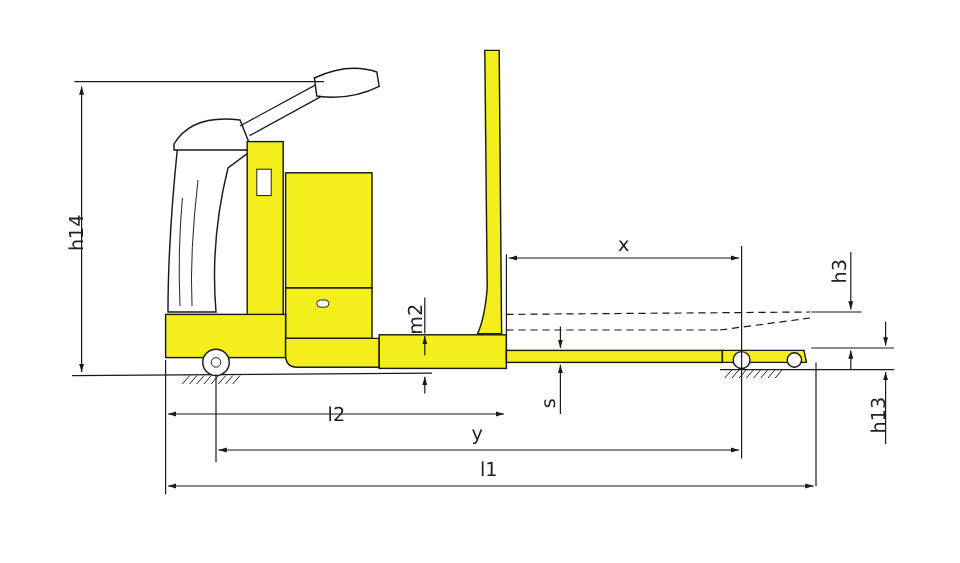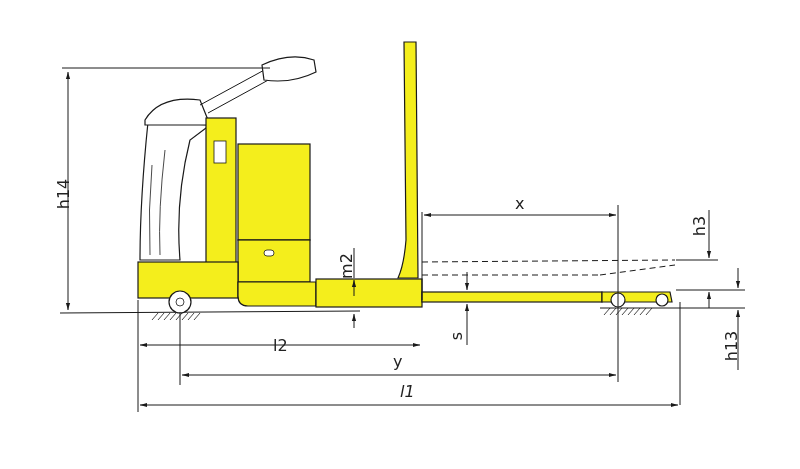--- a/index.html
+++ b/index.html
@@ -121,14 +121,14 @@
 </svg>
 
   <span class="lbl vert" style="left:49px; top:186px;">h14</span>
   <span class="lbl vert" style="left:690px; top:218px;">h3</span>
   <span class="lbl vert" style="left:717px; top:338px;">h13</span>
   <span class="lbl vert" style="left:334px; top:258px;">m2</span>
   <span class="lbl vert" style="left:453px; top:328px;">s</span>
   <span class="lbl" style="left:515px; top:196px;">x</span>
   <span class="lbl" style="left:273px; top:326px;margin-top:12px;">l2</span>
   <span class="lbl" style="left:393px; top:354px;">y</span>
-  <span class="lbl" style="left:400px; top:384px;font-style:italic;">l1</span>
+  <span class="lbl" style="left:400px; top:384px;">l1</span>
 </div>
 
 </body></html>

